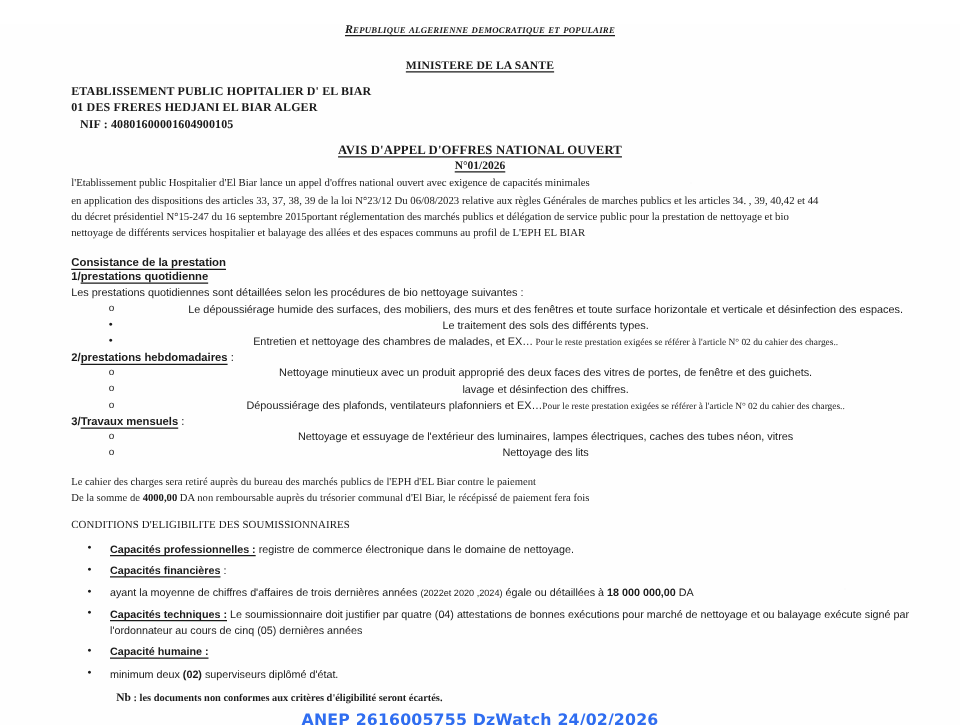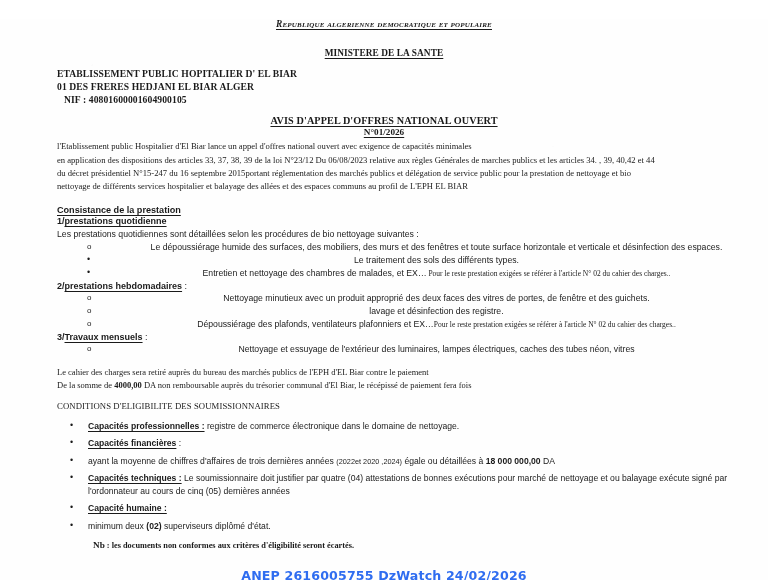--- a/index.html
+++ b/index.html
@@ -250,29 +250,30 @@
     <li class="hollow"><span>Le dépoussiérage humide des surfaces, des mobiliers, des murs et des fenêtres et toute surface horizontale et verticale et désinfection des espaces.</span><span class="small"></span></li>
     <li class="solid"><span>Le traitement des sols des différents types.</span><span class="small"></span></li>
     <li class="solid"><span>Entretien et nettoyage des chambres de malades, et EX…</span><span class="small"> Pour le reste prestation exigées se référer à l'article N° 02 du cahier des charges..</span></li>
   </ul>
 
   <div class="sub-head">
     <span class="plain">2/</span><u>prestations hebdomadaires</u><span class="plain" style="font-weight:normal"> :</span>
   </div>
   <ul class="lst">
     <li class="hollow"><span>Nettoyage minutieux avec un produit approprié des deux faces des vitres de portes, de fenêtre et des guichets.</span><span class="small"></span></li>
-    <li class="hollow"><span>lavage et désinfection des registre.</span><span class="small"></span></li>
+    <li class="hollow"><span>lavage et désinfection des chiffres.</span><span class="small"></span></li>
     <li class="hollow"><span>Dépoussiérage des plafonds, ventilateurs plafonniers et EX…</span><span class="small">Pour le reste prestation exigées se référer à l'article N° 02 du cahier des charges..</span></li>
   </ul>
 
   <div class="sub-head">
     <span class="plain">3/</span><u>Travaux mensuels</u><span class="plain" style="font-weight:normal"> :</span>
   </div>
   <ul class="lst">
     <li class="hollow"><span>Nettoyage et essuyage de l'extérieur des luminaires, lampes électriques, caches des tubes néon, vitres</span></li>
+    <li class="hollow"><span>Nettoyage des lits</span></li>
   </ul>
 
   <div class="paym">
     <div>Le cahier des charges sera retiré auprès du bureau des marchés publics de l'EPH d'EL Biar contre le paiement</div>
     <div><span>De la somme de </span><b>4000,00</b><span> DA non remboursable auprès du trésorier communal d'El Biar, le récépissé de paiement fera fois</span></div>
   </div>
 
   <div class="cond-head">CONDITIONS D'ELIGIBILITE  DES SOUMISSIONNAIRES</div>
 
   <ul class="cond">

